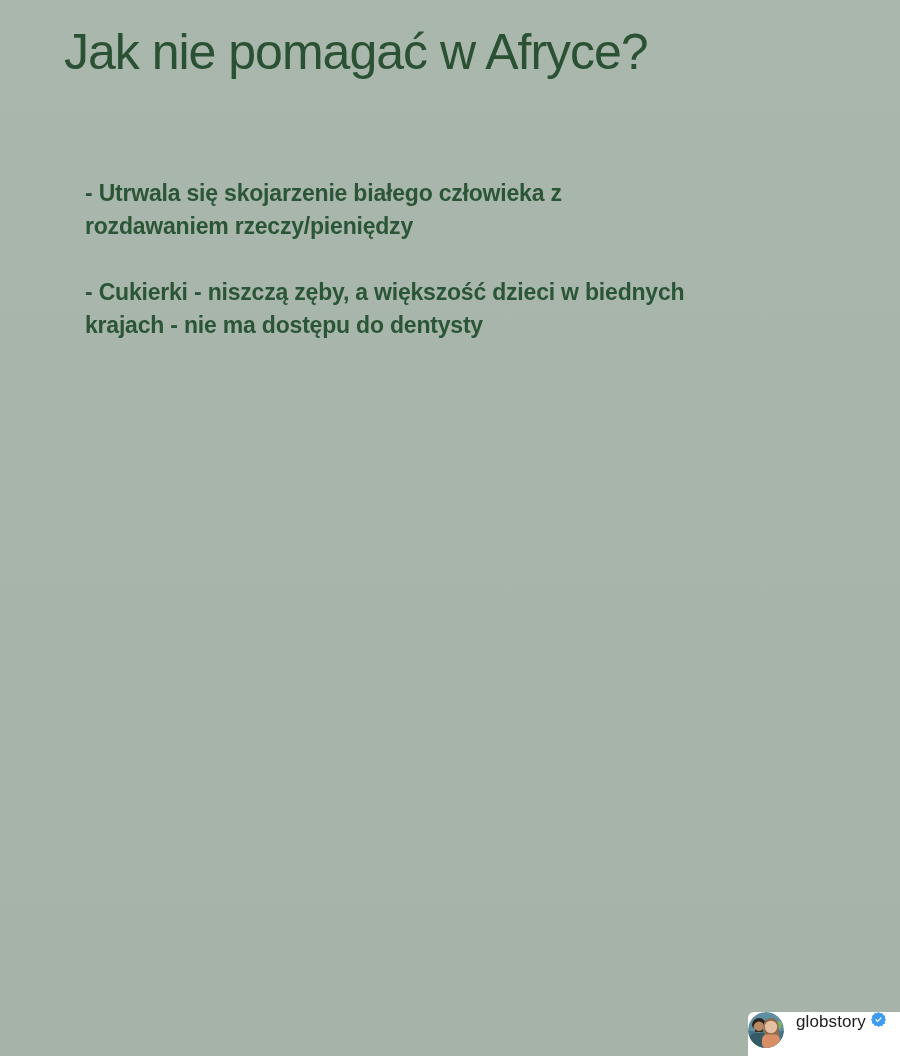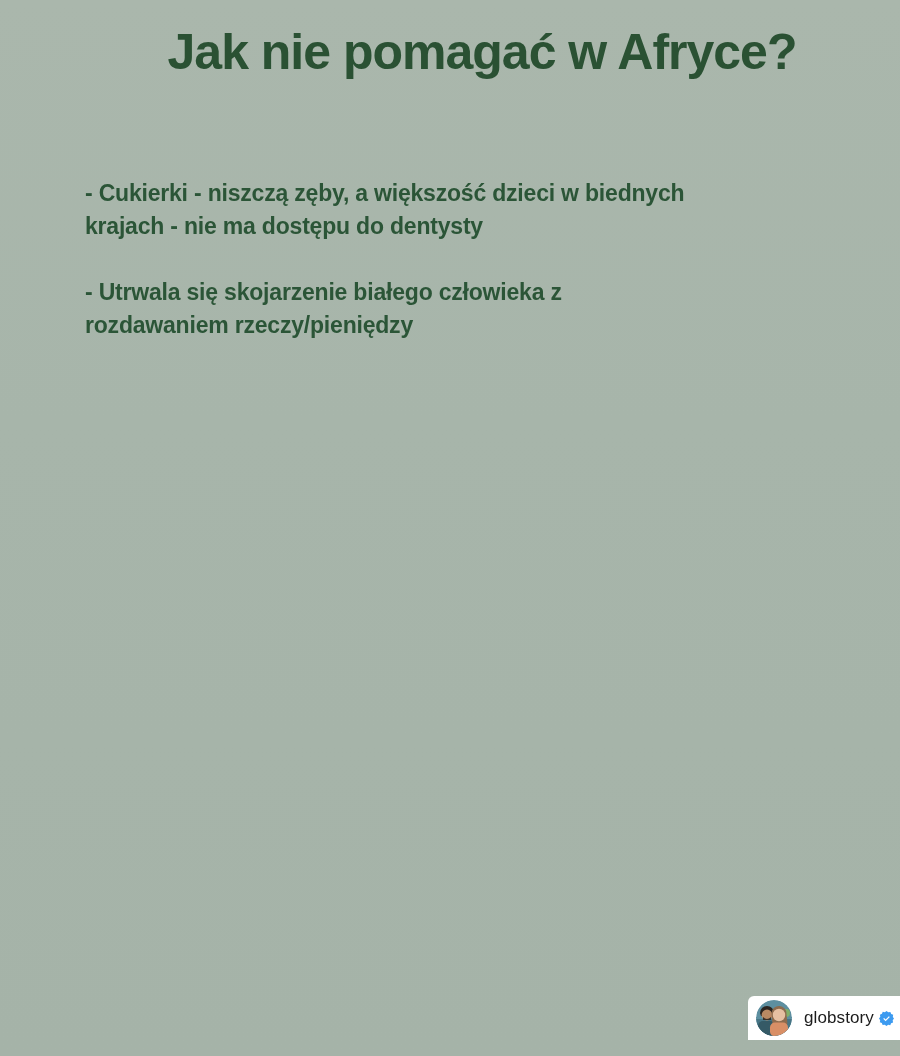--- a/index.html
+++ b/index.html
@@ -9,24 +9,23 @@
     height: 1056px;
     overflow: hidden;
     background: linear-gradient(180deg, #aab7ac 0%, #a7b5aa 40%, #a5b3a8 100%);
     font-family: "Liberation Sans", sans-serif;
   }
   .title {
     margin: 0;
     padding: 24px 0 0 64px;
     font-size: 50px;
     line-height: 1.15;
-    font-weight: 700;
+    font-weight: 400;
     letter-spacing: -1px;
     color: #2a5133;
-    text-align: center;
   }
   .subtitle-wrap {
     margin: 11px 0 0 62px;
   }
   .subtitle {
     display: inline-block;
     background: #edf4ec;
     color: #2a5133;
     font-size: 33px;
     font-weight: 700;
@@ -43,29 +42,27 @@
     line-height: 33px;
     letter-spacing: -0.2px;
   }
   .bullet {
     margin: 0 0 33px 0;
     white-space: pre-line;
   }
   .account-panel {
     position: absolute;
     right: 0;
-    bottom: 16px;
+    bottom: 0;
     width: 152px;
     height: 44px;
     background: #ffffff;
     border-top-left-radius: 6px;
     display: flex;
-    align-items: center;
     box-sizing: border-box;
-    padding-left: 8px;
   }
   .avatar {
     width: 36px;
     height: 36px;
     border-radius: 50%;
     overflow: hidden;
     flex: 0 0 auto;
     display: block;
   }
   .avatar svg { display: block; width: 36px; height: 36px; }
@@ -86,24 +83,24 @@
 </style>
 </head>
 <body>
 
 <div class="canvas">
 
   <h1 class="title">Jak nie pomagać w Afryce?</h1>
 
 
   <div class="content">
+    <p class="bullet">- Utrwala się skojarzenie białego człowieka z
+rozdawaniem rzeczy/pieniędzy</p>
     <p class="bullet">- Cukierki - niszczą zęby, a większość dzieci w biednych
 krajach - nie ma dostępu do dentysty</p>
-    <p class="bullet">- Utrwala się skojarzenie białego człowieka z
-rozdawaniem rzeczy/pieniędzy</p>
   </div>
 
   <div class="account-panel">
     <span class="avatar">
       <svg viewBox="0 0 36 36" xmlns="http://www.w3.org/2000/svg" aria-hidden="true">
         <defs>
           <clipPath id="av-clip">
               <circle cx="18" cy="18" r="18"></circle>
             </clipPath>
         </defs>

